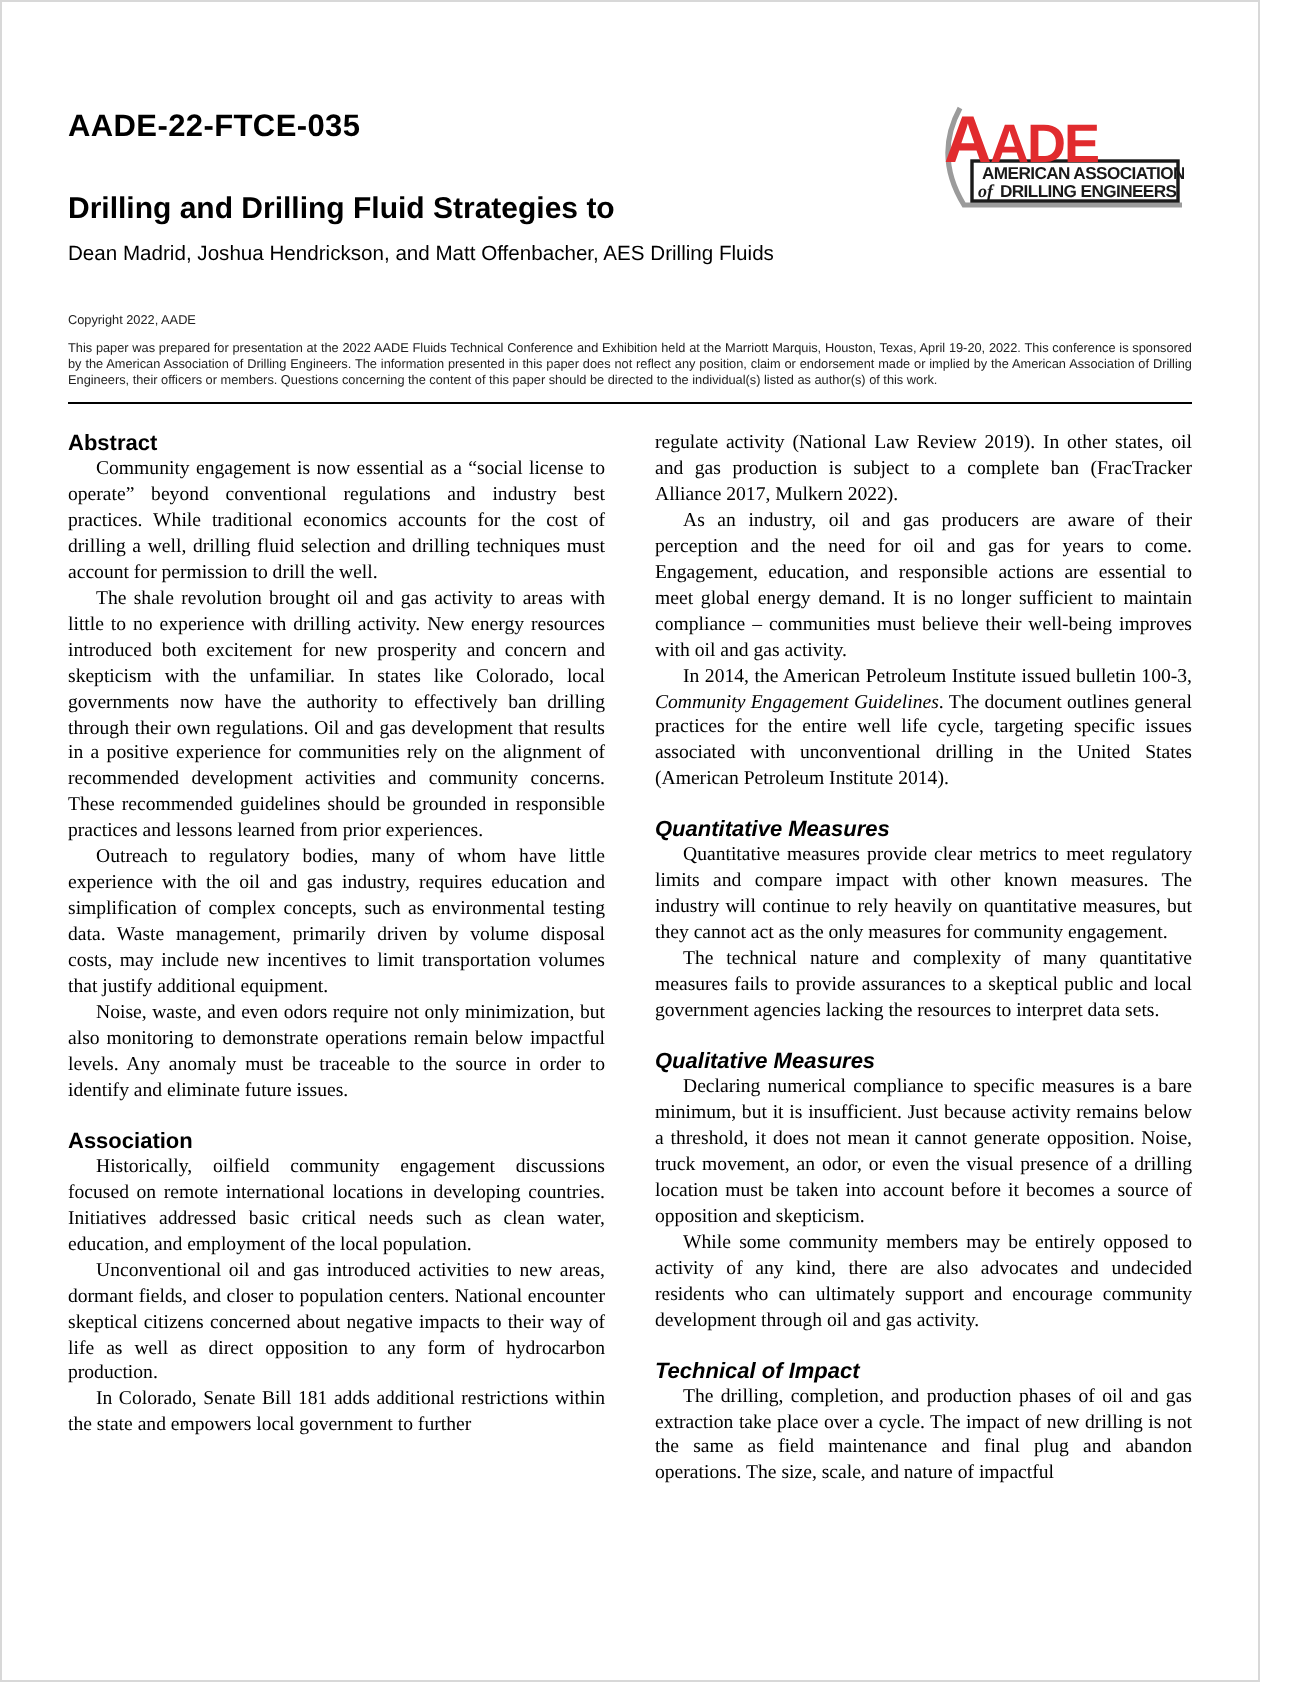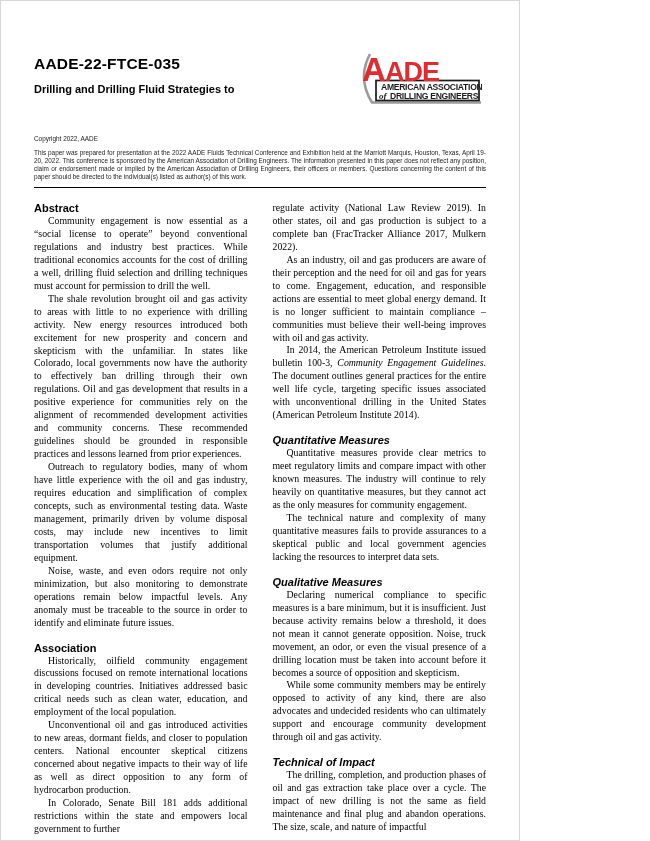--- a/index.html
+++ b/index.html
@@ -1,35 +1,35 @@
 <!DOCTYPE html>
 <html><head>
 <meta charset="utf-8">
 <style>
   * { margin: 0; padding: 0; box-sizing: border-box; }
   html, body { background: #ffffff; }
   body { font-family: "Liberation Sans", sans-serif; color: #000; }
   .page {
     position: relative;
-    width: 520px;
+    width: 630px;
     height: 841px;
     background: #ffffff;
     border: 1px solid #d8d8d8;
     padding: 54px 33px 0 33px;
     overflow: hidden;
   }
   .header-row { display: flex; justify-content: space-between; align-items: flex-start; }
   .paper-number {
     font-size: 15.5px;
     font-weight: bold;
     letter-spacing: 0.2px;
   }
   .title {
-    margin-top: 4px;
-    font-size: 11px;
+    margin-top: 19px;
+    font-size: 15px;
     font-weight: bold;
     line-height: 25px;
   }
   .authors {
     margin-top: 5px;
     font-size: 10.3px;
   }
   .logo { width: 126px; flex: 0 0 auto; margin-top: -4px; margin-right: 4px; }
   .copyright {
     margin-top: 24px;
@@ -84,20 +84,21 @@
 <body>
 
 <div class="page">
 
   <div class="header-row">
     <div>
       <div class="paper-number">AADE-22-FTCE-035</div>
       <div class="title">
         <div>Drilling and Drilling Fluid Strategies to</div>
       </div>
+      <div class="authors">Dean Madrid, Joshua Hendrickson, and Matt Offenbacher, AES Drilling Fluids</div>
     </div>
 
     <div class="logo">
       <svg width="126" height="56" viewBox="0 0 126 56">
         <path d="M 14 3 Q 1 27 16 51.5 L 125 51.5" fill="none" stroke-width="2.6" stroke="#9b9b9b"></path>
         <rect x="20" y="29.5" width="103" height="20" fill="#ffffff" stroke-width="1.7" stroke="#1a1a1a"></rect>
         <text x="6" y="30" font-family="Liberation Sans, sans-serif" font-weight="bold" font-size="33" letter-spacing="-1" fill="#e12b2e">A</text>
         <text x="29" y="30" font-family="Liberation Sans, sans-serif" font-weight="bold" font-size="27" letter-spacing="-1" fill="#e12b2e">ADE</text>
         <text x="25" y="38.5" font-family="Liberation Sans, sans-serif" font-weight="bold" font-size="8.6" letter-spacing="-0.3" fill="#1a1a1a">AMERICAN ASSOCIATION</text>
         <text x="23" y="47.5" font-family="Liberation Serif, serif" font-style="italic" font-weight="bold" font-size="9" fill="#1a1a1a">of</text>

